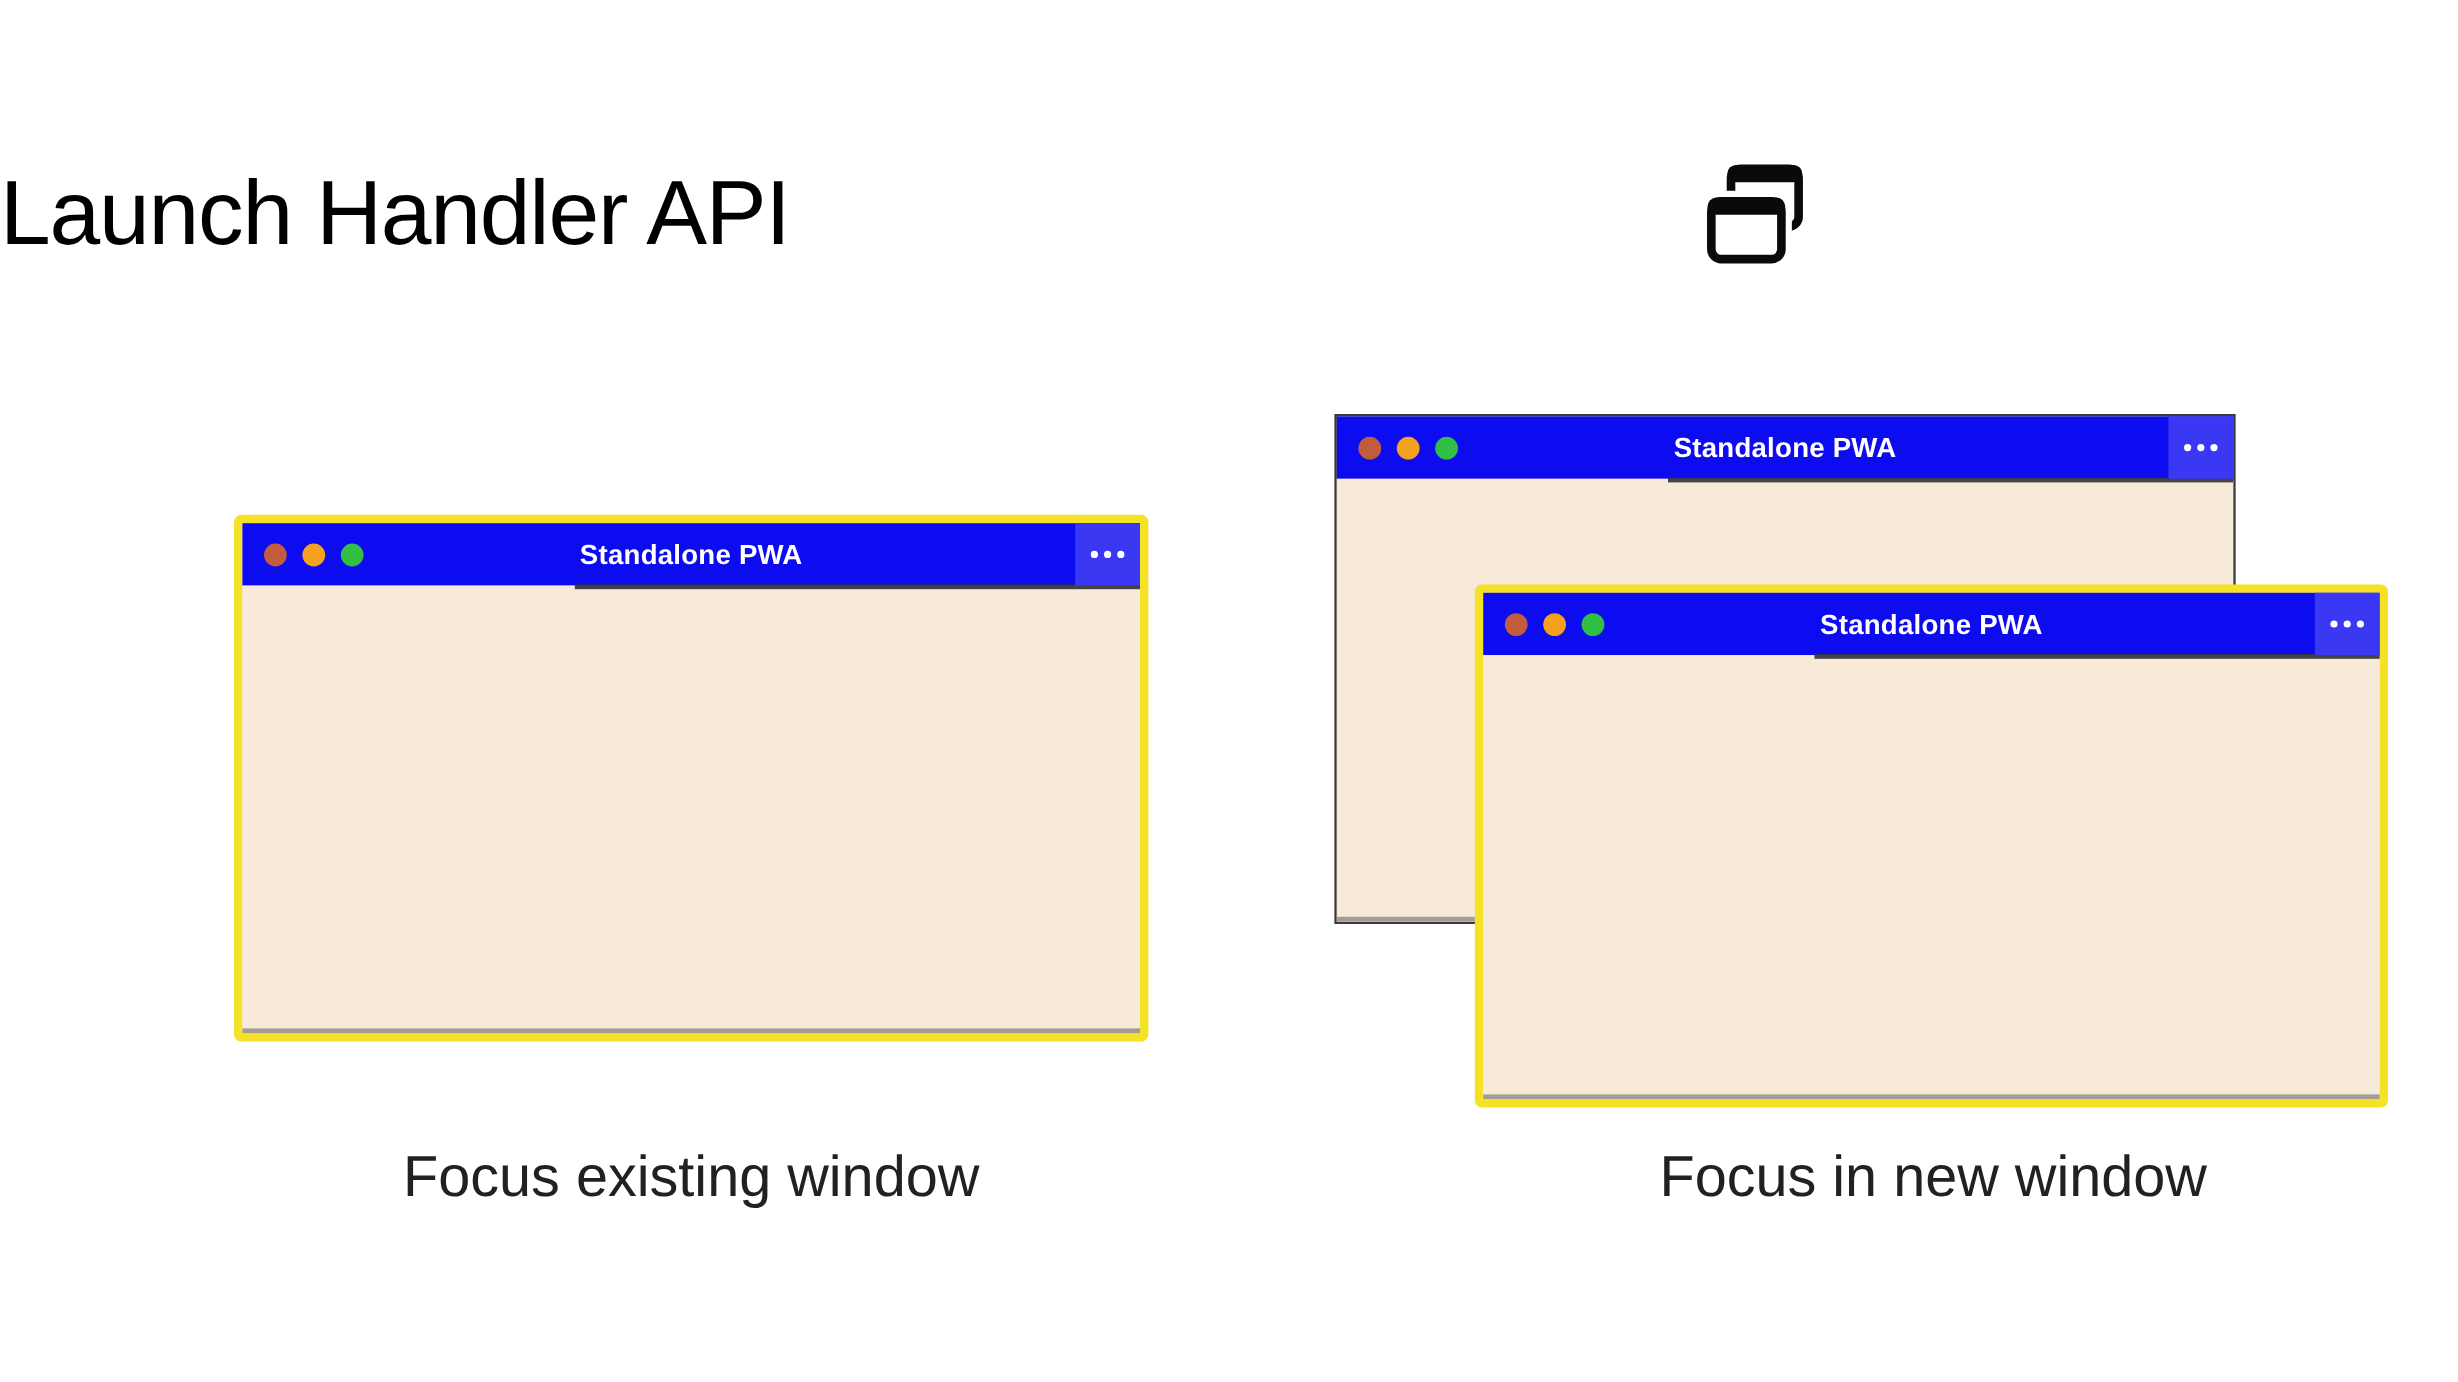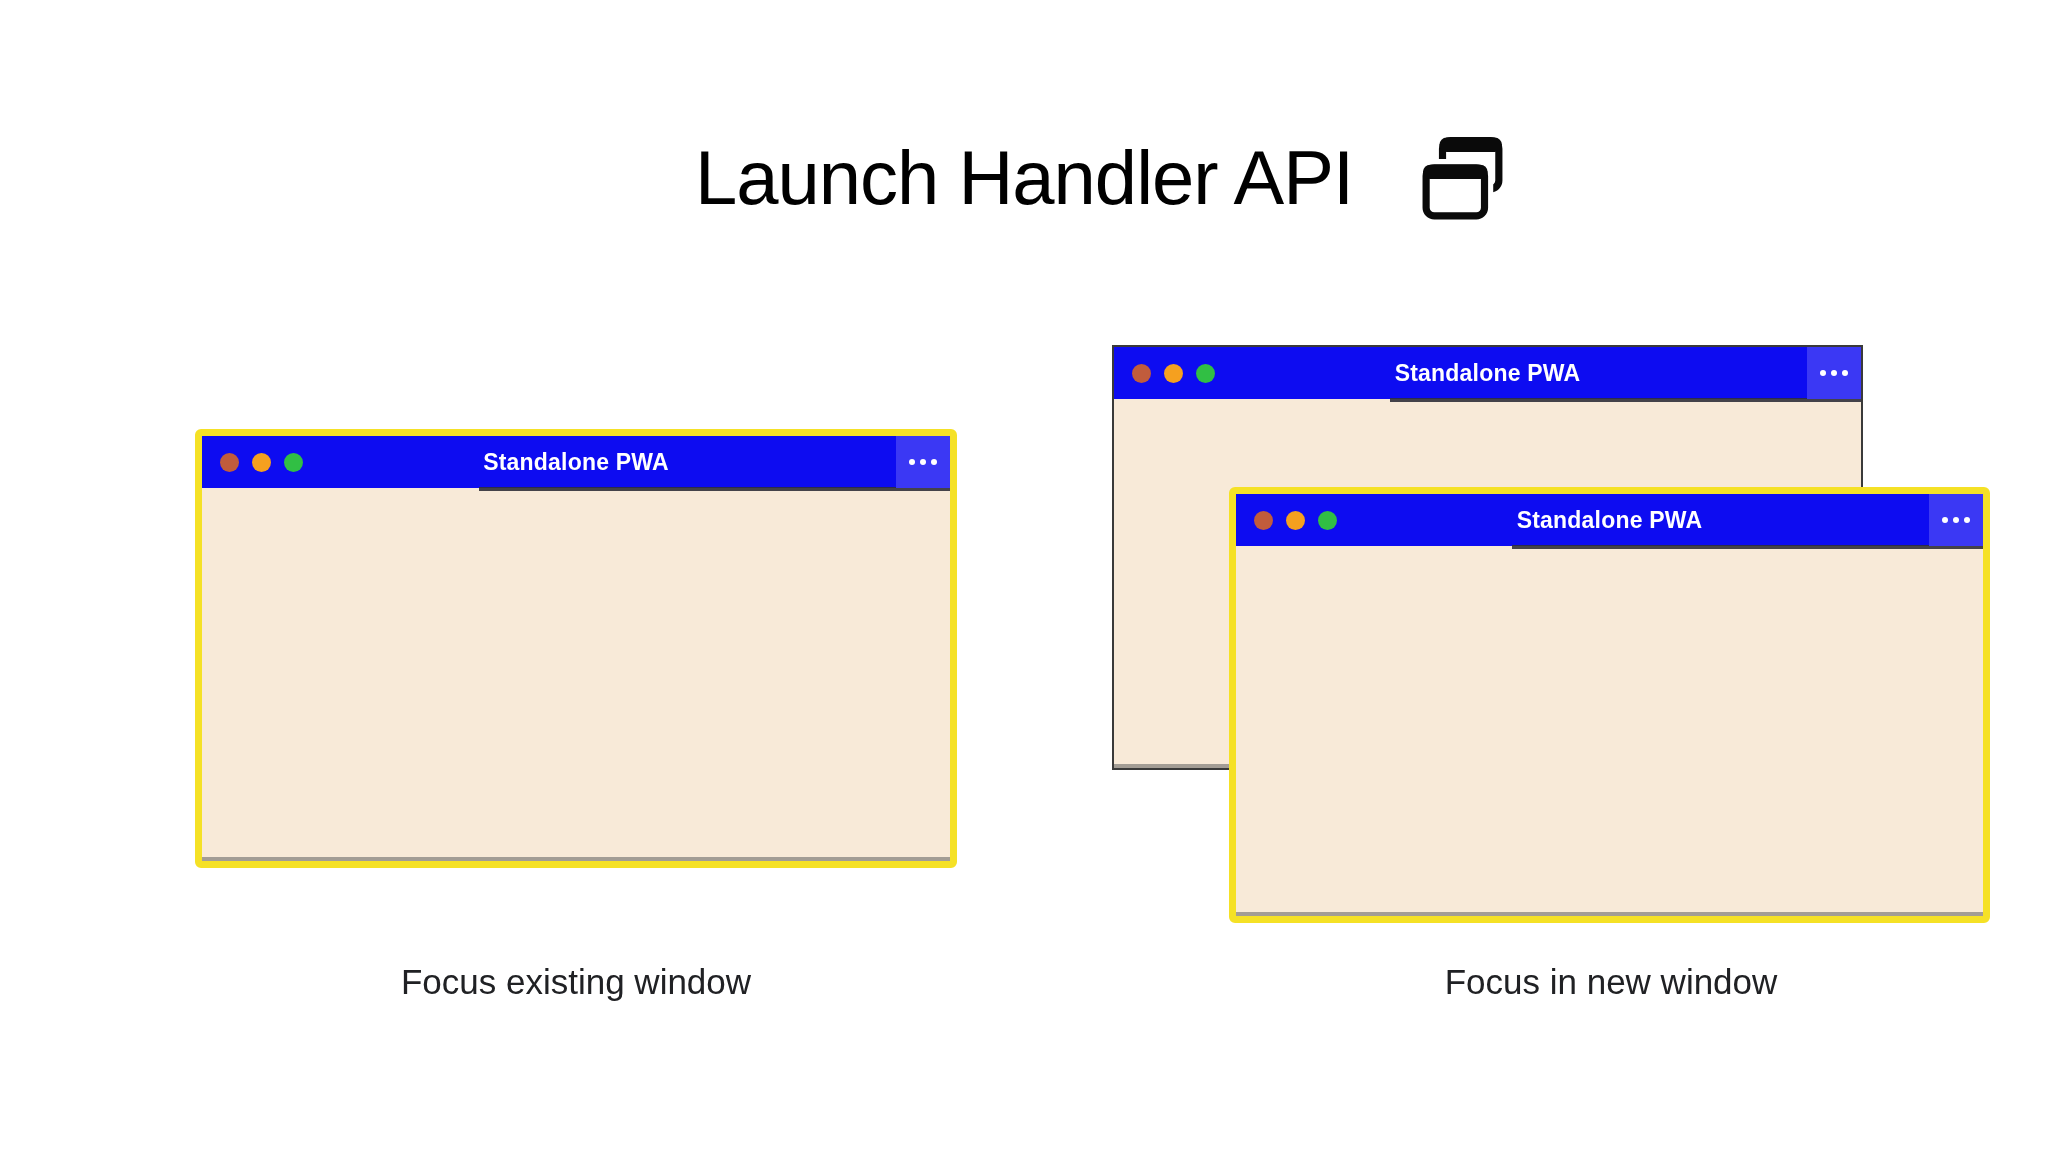--- a/index.html
+++ b/index.html
@@ -4,21 +4,21 @@
 <style>
   html,body { margin:0; padding:0; background:#ffffff; }
   .canvas {
     position:relative; width:2048px; height:1152px; overflow:hidden;
     background:#ffffff; font-family:"Liberation Sans", sans-serif;
   }
 
   
   .page-title {
     position:absolute; left:0; right:0; top:140px; margin:0;
-    text-align:center; font-size:76px; line-height:76px; font-weight:500;
+    text-align:left; font-size:76px; line-height:76px; font-weight:500;
     letter-spacing:-1px; color:var(--page-title-text,#000);
   }
   .title-icon { position:absolute; left:1422px; top:136px; }
 
   
   .window {
     position:absolute; display:flex; flex-direction:column;
     background:var(--body-cream,#f8ead8);
   }
   .window.highlight {
@@ -56,21 +56,21 @@
   }
   .wbody {
     flex:1 1 auto; background:var(--body-cream,#f8ead8);
     border-bottom:4px solid var(--body-bottom-gray,#a39d95);
     position:relative; z-index:1;
   }
 
   
   .caption {
     position:absolute; top:956px; text-align:center;
-    font-size:35px; line-height:52px; font-weight:400;
+    font-size:48px; line-height:52px; font-weight:400;
     color:var(--caption-text,#202124);
   }
   .cap-left  { left:195px;  width:762px; }
   .cap-right { left:1224px; width:774px; }
 </style>
 </head>
 <body>
 
 <div class="canvas">
 

